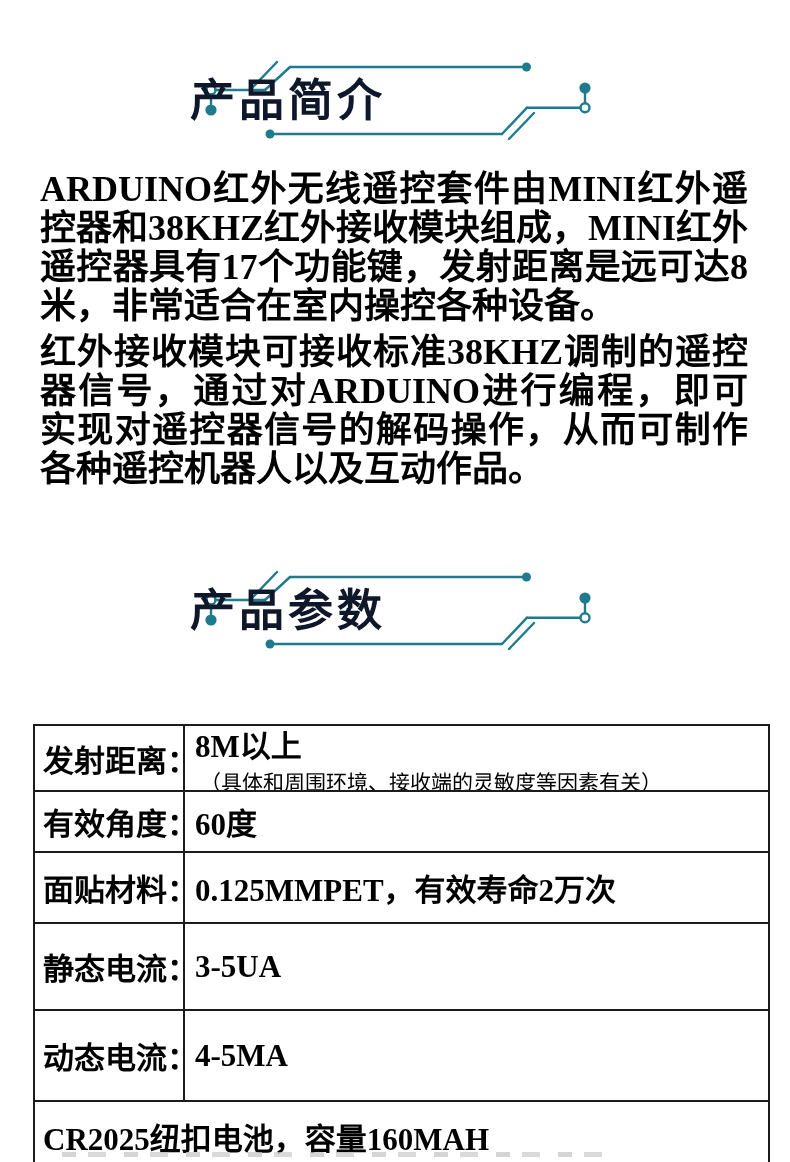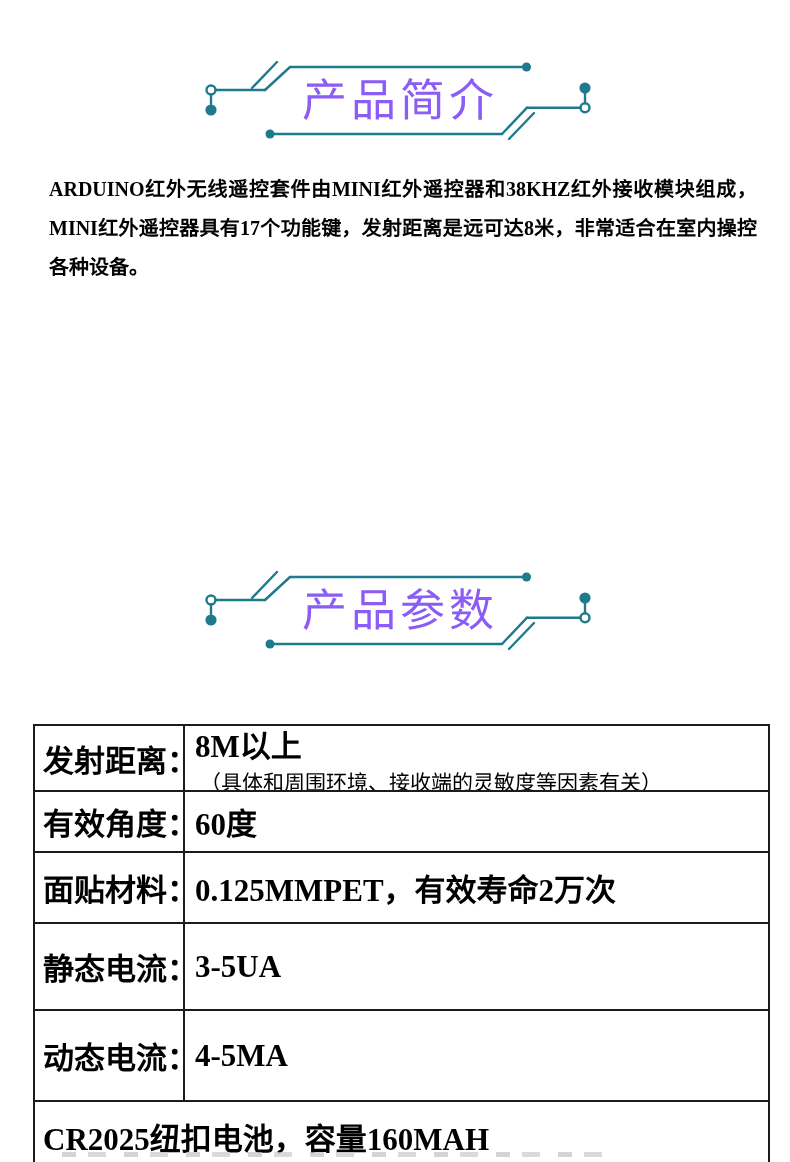--- a/index.html
+++ b/index.html
@@ -17,35 +17,35 @@
   .section-header {
     position: absolute;
     left: 190px;
     width: 420px;
     height: 95px;
   }
   .section-header svg { position: absolute; left: 0; top: 0; }
   .section-title {
     position: absolute;
     left: 0; right: 0; top: 21px;
-    text-align: center;
+    text-align: left;
     font-size: 45px;
-    font-weight: 400;
+    font-weight: 700;
     letter-spacing: 4px;
-    color: #8b5cf6;
+    color: #0f172a;
     line-height: 1.15;
     white-space: nowrap;
   }
 
   
   .intro {
     position: absolute;
-    left: 49px; top: 170px;
+    left: 40px; top: 170px;
     width: 708px;
-    font-size: 20px;
+    font-size: 36px;
     font-weight: 700;
     line-height: 39px;
     text-align: justify;
   }
   .intro p { margin: 0 0 7px 0; }
 
   
   .spec-table {
     position: absolute;
     left: 33px; top: 724px;
@@ -134,20 +134,21 @@
       <circle cx="21" cy="55" r="5.6"></circle>
       <circle cx="80" cy="79" r="4.5"></circle>
       <circle cx="395" cy="33" r="5.6"></circle>
     </g>
   </svg>
   <div class="section-title">产品简介</div>
 </div>
 
 <div class="intro">
   <p>ARDUINO红外无线遥控套件由MINI红外遥控器和38KHZ红外接收模块组成，MINI红外遥控器具有17个功能键，发射距离是远可达8米，非常适合在室内操控各种设备。</p>
+  <p>红外接收模块可接收标准38KHZ调制的遥控器信号，通过对ARDUINO进行编程，即可实现对遥控器信号的解码操作，从而可制作各种遥控机器人以及互动作品。</p>
 </div>
 
 <div class="section-header" style="top:565px">
   <svg width="420" height="95" viewBox="0 0 420 95" aria-hidden="true">
     <g stroke="#1E7A8C" stroke-width="2.4" fill="none" stroke-linecap="round">
       <line x1="100" y1="12" x2="336" y2="12"></line>
       <line x1="75" y1="35" x2="100" y2="12"></line>
       <line x1="62" y1="33" x2="87" y2="7"></line>
       <line x1="25.5" y1="35" x2="75" y2="35"></line>
       <line x1="21" y1="39.5" x2="21" y2="49"></line>

